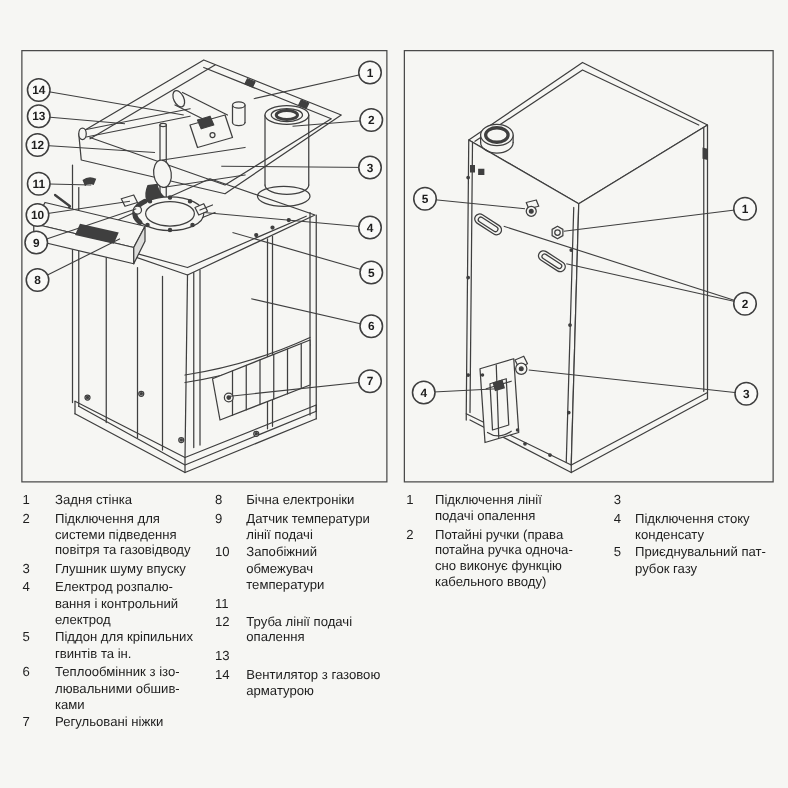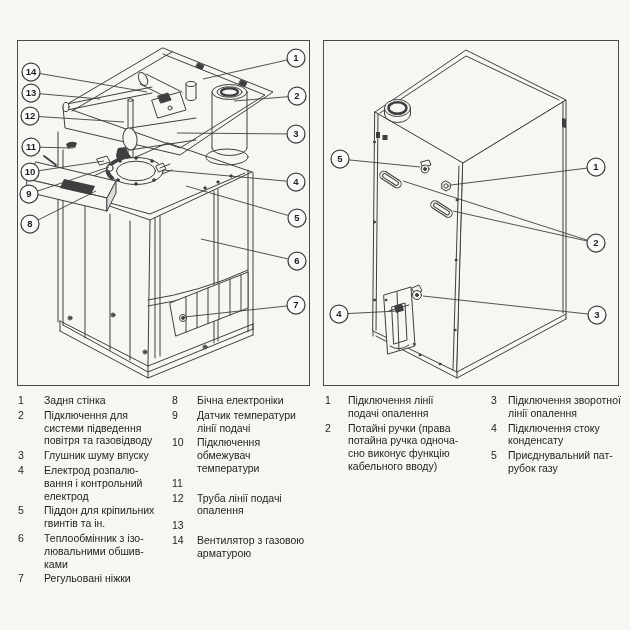--- a/index.html
+++ b/index.html
@@ -328,21 +328,21 @@
       <span class="lg-num">8</span>
       <span class="lg-txt">Бічна електроніки</span>
     </div>
   <div class="lg-item">
       <span class="lg-num">9</span>
       <span class="lg-txt">Датчик температури
 лінії подачі</span>
     </div>
   <div class="lg-item">
       <span class="lg-num">10</span>
-      <span class="lg-txt">Підключення обмежувач
+      <span class="lg-txt">Запобіжний обмежувач
 температури</span>
     </div>
   <div class="lg-item">
       <span class="lg-num">11</span>
     </div>
   <div class="lg-item">
       <span class="lg-num">12</span>
       <span class="lg-txt">Труба лінії подачі
 опалення</span>
     </div>
@@ -365,22 +365,20 @@
       <span class="lg-num">2</span>
       <span class="lg-txt">Потайні ручки (права
 потайна ручка одноча-
 сно виконує функцію
 кабельного вводу)</span>
     </div>
 </div>
 <div class="legend-col" id="rlc2">
   <div class="lg-item">
       <span class="lg-num">3</span>
-      <span class="lg-txt">Підключення зворотної
-лінії опалення</span>
     </div>
   <div class="lg-item">
       <span class="lg-num">4</span>
       <span class="lg-txt">Підключення стоку
 конденсату</span>
     </div>
   <div class="lg-item">
       <span class="lg-num">5</span>
       <span class="lg-txt">Приєднувальний пат-
 рубок газу</span>

